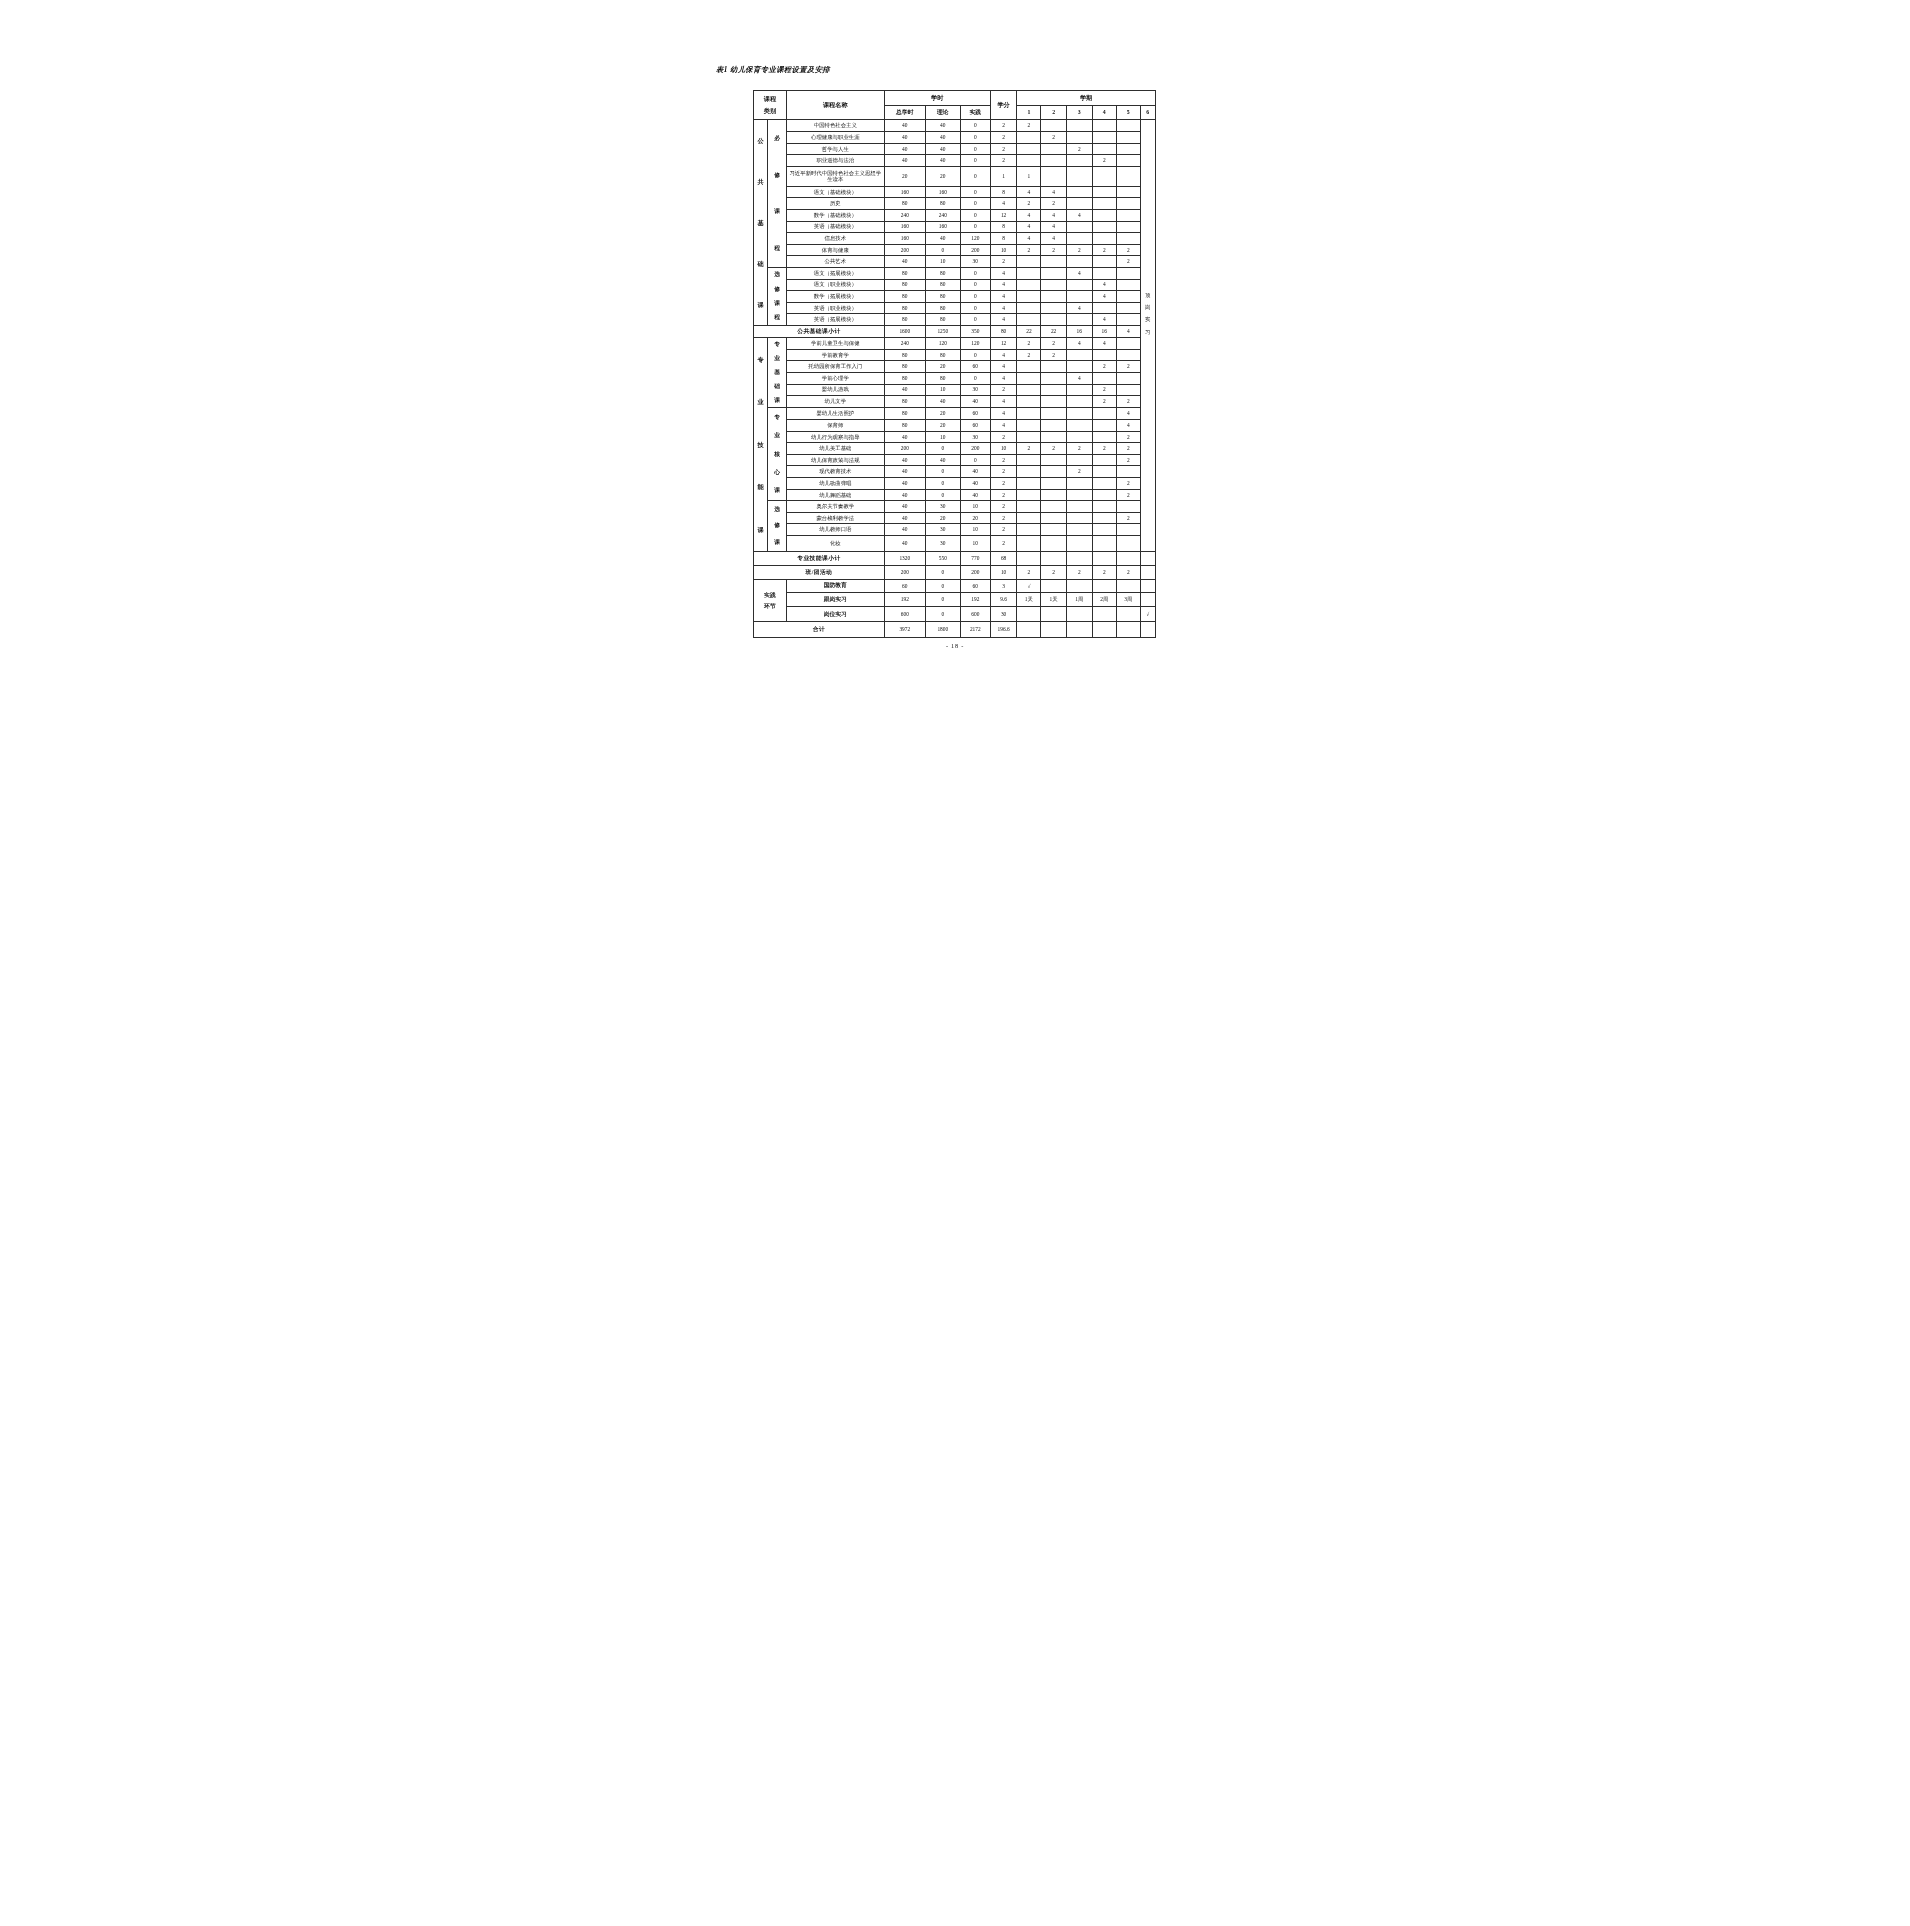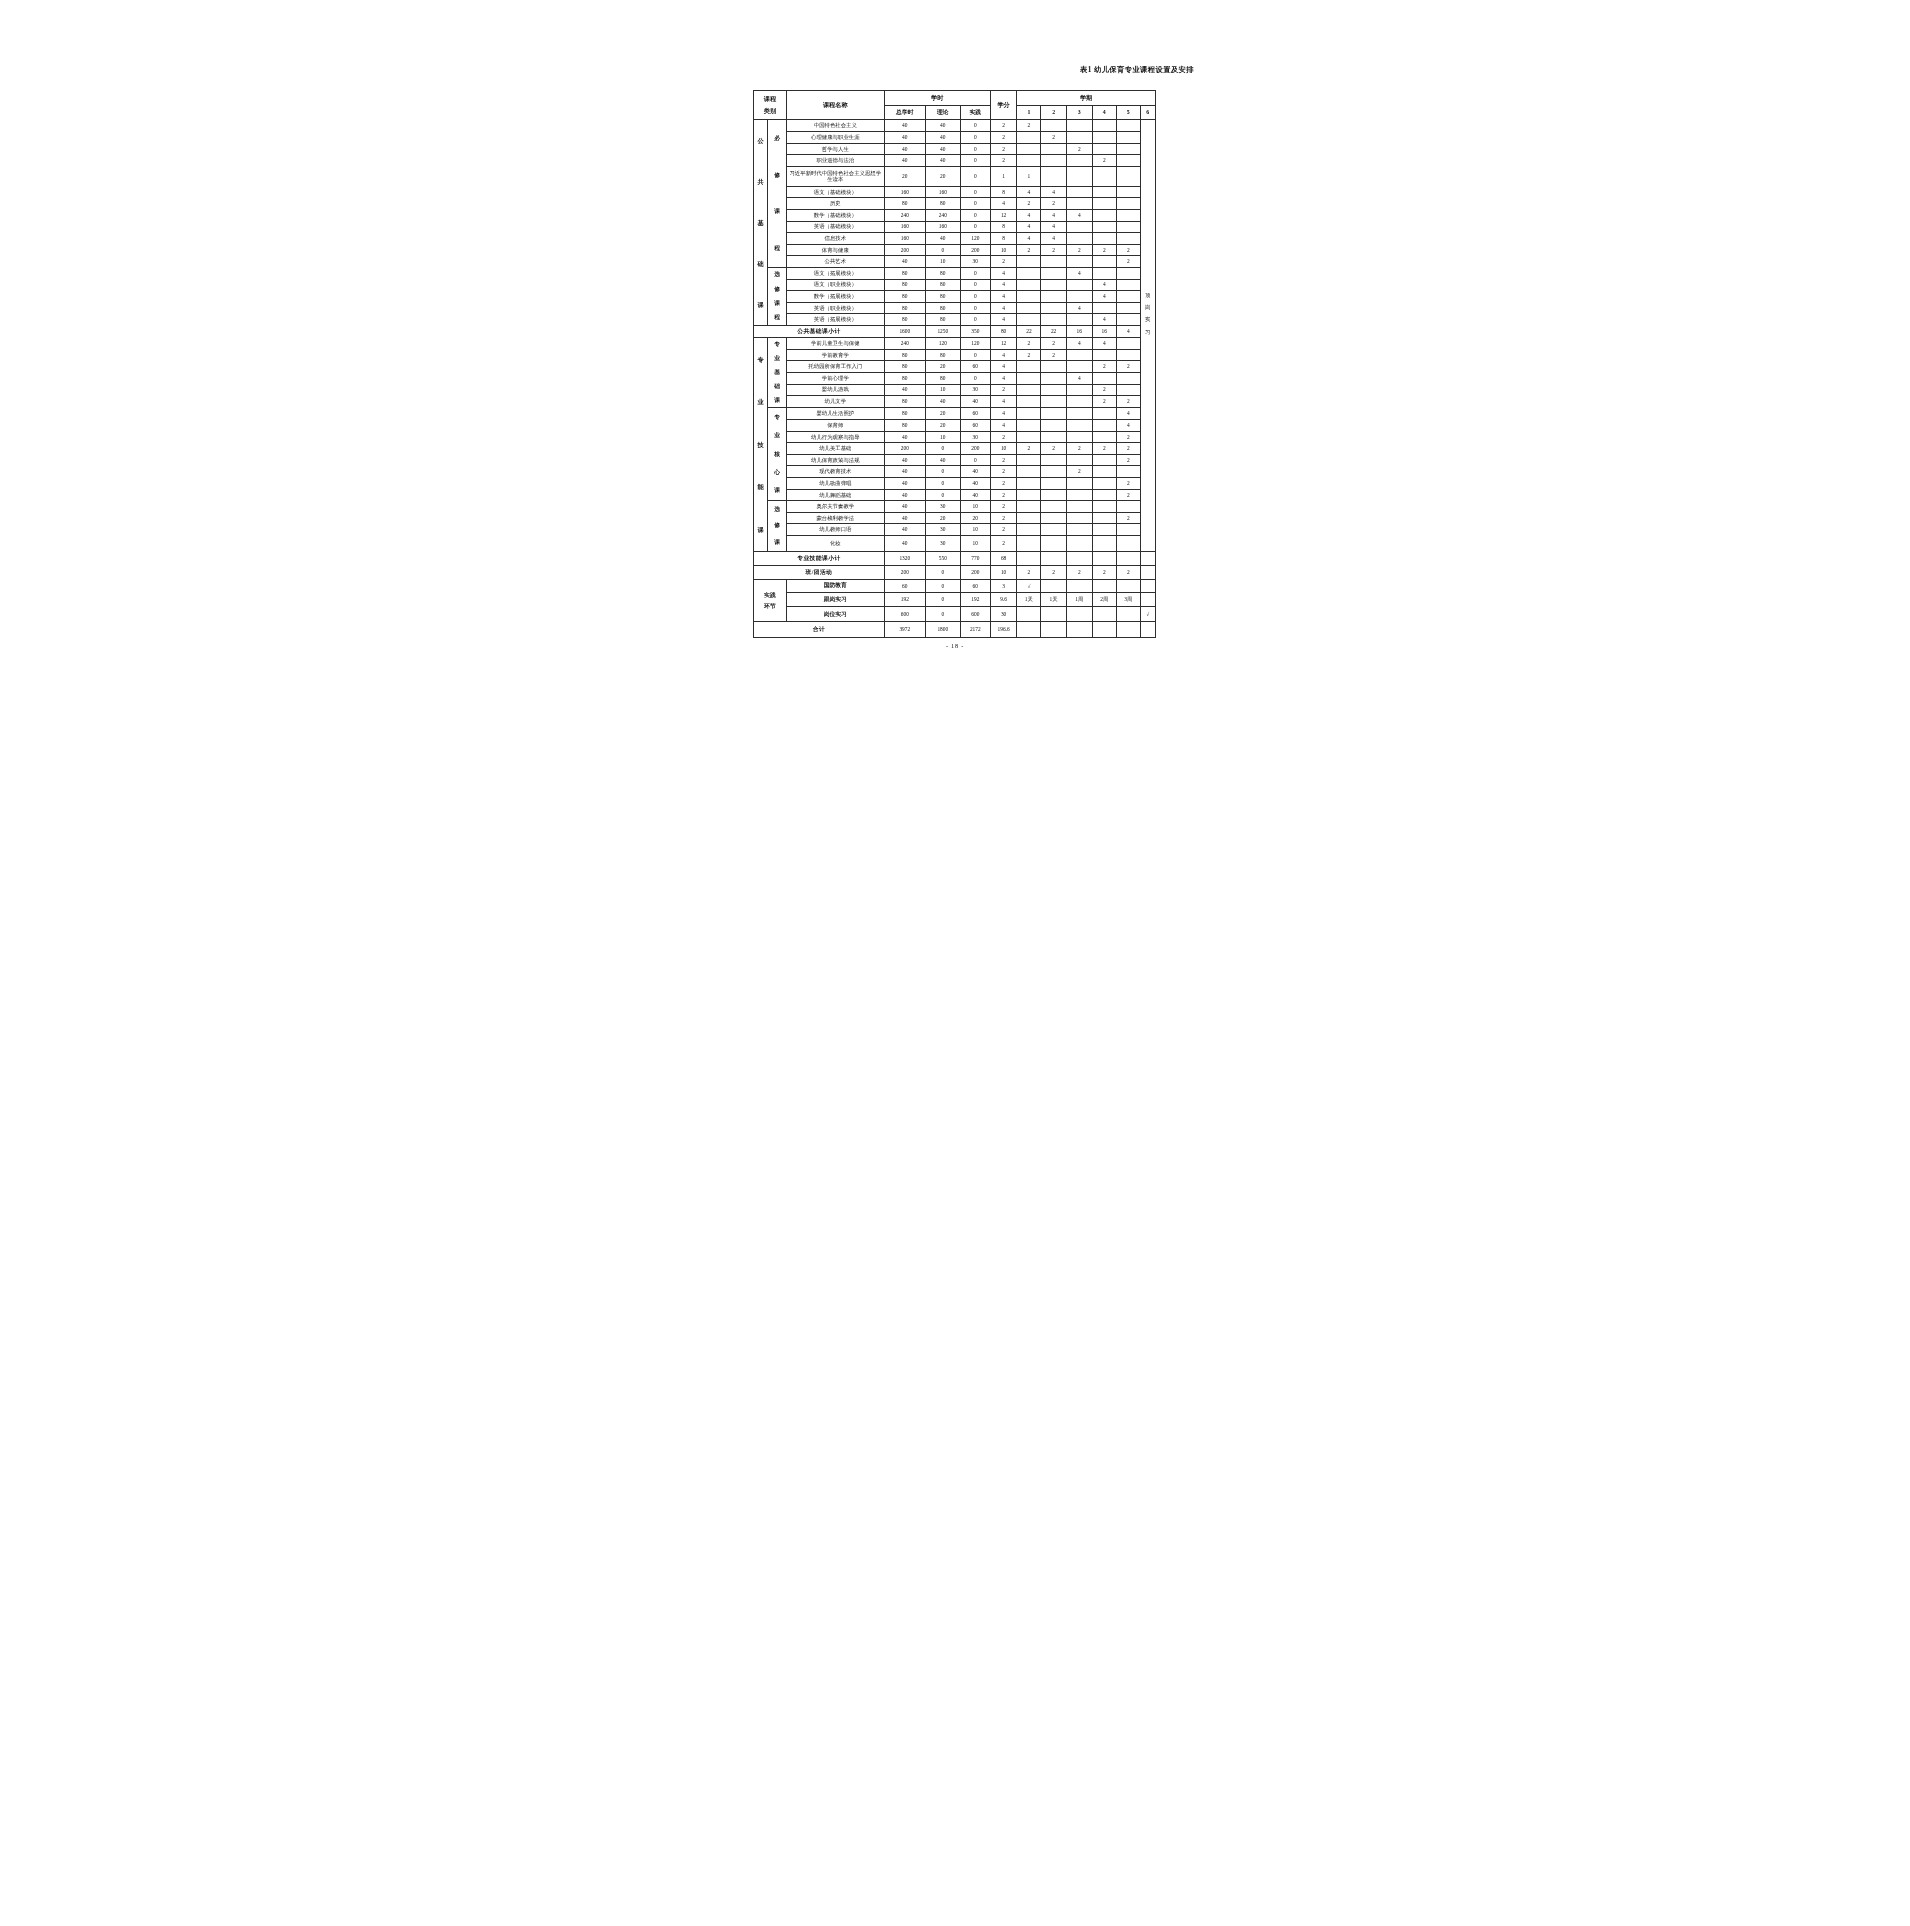--- a/index.html
+++ b/index.html
@@ -7,25 +7,26 @@
     position:relative;
     width:478px;height:676px;
     margin:0 auto;
     background:#ffffff;
     font-family:"Liberation Serif","DejaVu Serif",serif;
     color:#111;
     box-sizing:border-box;
     padding-top:65px;
   }
   .title{
-    text-align:right;
+    text-align:left;
     font-size:7.3px;
     font-weight:bold;
     letter-spacing:0.4px;
     margin-bottom:15px;
+    font-style:italic;
   }
   table.cur{
     table-layout:fixed;
     border-collapse:collapse;
     margin-left:37px;
     width:401px;
     border:1.2px solid #101010;
   }
   th,td{
     border:0.4px solid #2e2e2e;

